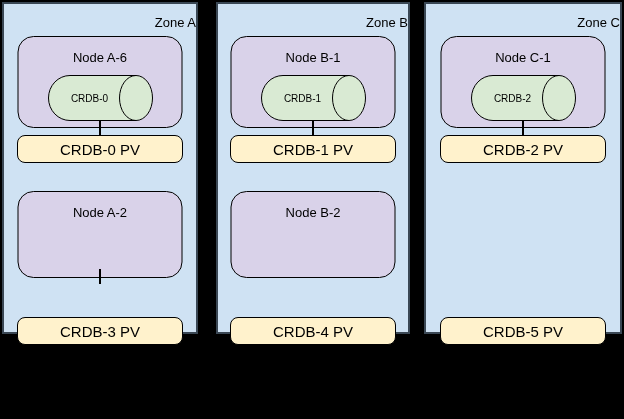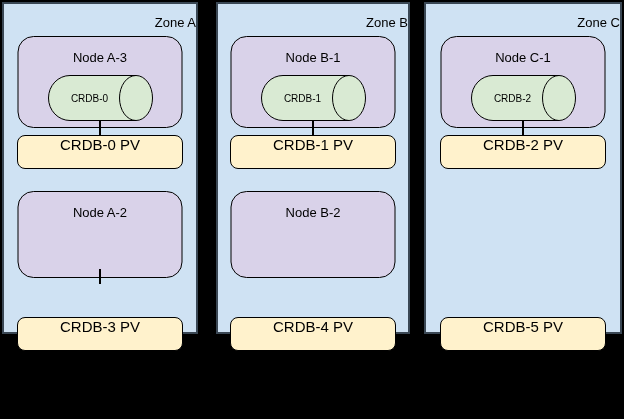--- a/index.html
+++ b/index.html
@@ -73,41 +73,41 @@
     width: 2px;
     background: var(--shape-border, #000000);
   }
   .connector-r1 { top: 117px; height: 14px; }
   .connector-r2 { top: 265px; height: 15px; }
   .pv {
     position: absolute;
     left: 50%;
     transform: translateX(-50%);
     width: 166px;
-    height: 34px;
+    height: 28px;
     background: var(--pv-fill, #fff2cc);
     border: 1px solid var(--shape-border, #000000);
     border-radius: 8px;
     box-sizing: border-box;
-    display: flex; justify-content: center;
+    display: flex; align-items: center; justify-content: center;
     font-size: 15px;
   }
   .pv-r1 { top: 131px; }
   .pv-r2 { top: 280px; margin-top: 33px; }
 </style>
 </head>
 <body>
 
 <div class="stage">
 
   <section class="zone zone-a">
     <div class="zone-label">Zone A</div>
 
     <div class="node node-r1">
-      <div class="node-label">Node A-3</div>
+      <div class="node-label">Node A-6</div>
       <div class="cylinder">
         <svg class="cyl-svg" viewBox="0 0 105 46">
           <path d="M 22 0.5 L 88 0.5 A 16.5 22.5 0 0 1 88 45.5 L 22 45.5 A 21.5 22.5 0 0 1 22 0.5 Z" fill="#d9ead3" stroke="#000" stroke-width="1"></path>
           <path d="M 88 0.5 A 16.5 22.5 0 0 0 88 45.5" fill="none" stroke="#000" stroke-width="1"></path>
         </svg>
         <span class="cyl-label">CRDB-0</span>
       </div>
     </div>
 
     <div class="connector connector-r1"></div>

